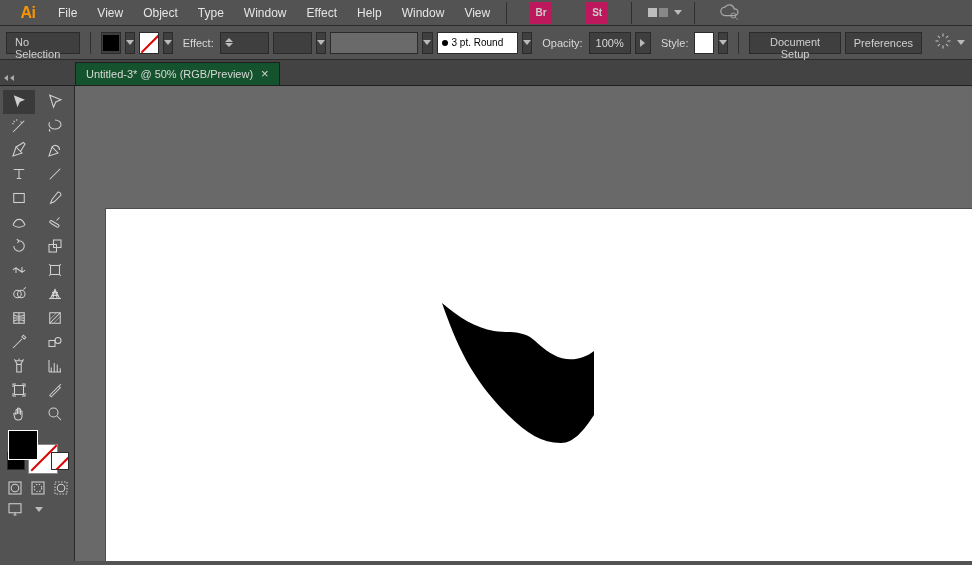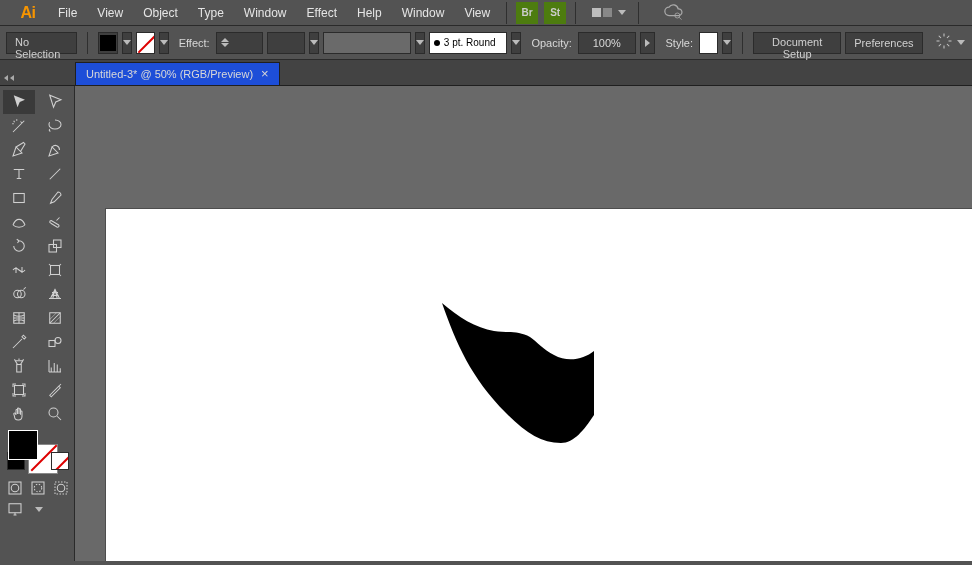--- a/index.html
+++ b/index.html
@@ -4,21 +4,21 @@
 <style>
   * { box-sizing: border-box; margin: 0; padding: 0; font-family: "Segoe UI", Tahoma, sans-serif; }
   body { width: 972px; height: 565px; background: #535353; overflow: hidden; }
 
   
   .menubar { height: 26px; background: #535353; display: flex; align-items: center; padding-left: 14px; border-bottom: 1px solid #2a2a2a; }
   .logo { width: 28px; height: 28px; display: flex; align-items: center; justify-content: center; margin-right: 6px; }
   .logo span { color: #f79500; font-weight: 700; font-size: 16px; letter-spacing: -0.5px; }
   .menu-item { color: #e5e5e5; font-size: 12px; padding: 6px 10px 6px; cursor: default; }
   .menu-spacer { width: 1px; height: 22px; background: #2f2f2f; margin: 0 6px; }
-  .menubar-icon { width: 22px; height: 22px; background: #4d7c0f; display:flex; align-items:center; justify-content:center; color:#ccc; font-size:10px; font-weight:600; margin:0 3px; }
+  .menubar-icon { width: 22px; height: 22px; background: #be185d; display:flex; align-items:center; justify-content:center; color:#ccc; font-size:10px; font-weight:600; margin:0 17px; }
   .ws-icon { display:flex; align-items:center; margin-left:10px; }
   .ws-sq { width:9px; height:9px; background:#bdbdbd; }
   .ws-sq + .ws-sq { margin-left:1px; }
   .chev-down { width:0;height:0;border-left:4px solid transparent;border-right:4px solid transparent;border-top:5px solid #bbb; margin-left:6px; }
   .search-cloud { margin-left:18px; color:#aaa; position:relative; width:22px; height:22px; display:flex; align-items:center; justify-content:center; }
 
   
   .options { height: 34px; background: #535353; display:flex; align-items:center; padding: 0 6px; font-size:11px; color:#d8d8d8; border-bottom:1px solid #2a2a2a; gap:4px; }
   .btn-dark { background:#3f3f3f; border:1px solid #2b2b2b; color:#d0d0d0; font-size:11px; padding:3px 8px; height:22px; }
   .opt-label { color:#d8d8d8; font-size:11px; padding:0 2px 0 6px; }
@@ -29,29 +29,29 @@
   .dd-chev { width:11px; height:22px; background:#3f3f3f; border:1px solid #2b2b2b; display:flex; align-items:center; justify-content:center; }
   .dd-chev .chev-down { margin:0; border-top-color:#bbb; }
   .opt-stroke-width { width:54px; height:22px; background:#3f3f3f; border:1px solid #2b2b2b; position:relative; display:flex; align-items:center; justify-content:flex-start; padding-left:4px;}
   .spin { width:9px; display:flex; flex-direction:column; gap:1px; margin-right:3px;}
   .tri-up{width:0;height:0;border-left:4px solid transparent;border-right:4px solid transparent;border-bottom:4px solid #bbb;}
   .tri-dn{width:0;height:0;border-left:4px solid transparent;border-right:4px solid transparent;border-top:4px solid #bbb;}
   .stroke-preview { width:44px; height:22px; background:#3f3f3f; border:1px solid #2b2b2b; }
   .brush-sel { flex:0 0 88px; height:22px; background:#6a6a6a; border:1px solid #2b2b2b; }
   .brush-btn { height:22px; width:90px; background:#fff; color:#000; font-size:10px; display:flex; align-items:center; padding:4px 4px; border:1px solid #2b2b2b; gap:4px; }
   .brush-dot { width:6px;height:6px;background:#000; border-radius:50%; }
-  .opc-input { width:58px; height:22px; background:#3f3f3f; border:1px solid #2b2b2b; text-align:center; color:#d8d8d8; font-size:11px; outline:none; }
+  .opc-input { width:42px; height:22px; background:#3f3f3f; border:1px solid #2b2b2b; text-align:center; color:#d8d8d8; font-size:11px; outline:none; }
   .chev-right { width:0;height:0;border-top:4px solid transparent;border-bottom:4px solid transparent;border-left:5px solid #bbb; }
   .arr-box { width:18px; height:22px; background:#3f3f3f; border:1px solid #2b2b2b; display:flex; align-items:center; justify-content:center; }
   .star-ov { margin-left:8px; color:#c7c7c7; font-size:14px; }
 
   
   .tabs { height:26px; background:#434343; display:flex; align-items:flex-end; padding-left:75px; border-bottom:1px solid #1f1f1f; }
   .handle { position:absolute; left:0; top:65px; height:25px; width:18px; display:flex;flex-direction:column;gap:3px;align-items:center;justify-content:center; }
-  .tab { background:#1d4ed8; color:#d8d8d8; font-size:11px; padding:5px 10px; display:flex; align-items:center; gap:8px; border:1px solid #1f1f1f; border-bottom:none; }
+  .tab { background:#14532d; color:#d8d8d8; font-size:11px; padding:5px 10px; display:flex; align-items:center; gap:8px; border:1px solid #1f1f1f; border-bottom:none; }
   .tab-close { color:#d8d8d8; font-size:13px; line-height:8px; }
 
   
   .workspace { display:flex; height:calc(565px - 30px - 34px - 26px); }
   .tools { width:75px; background:#535353; border-right:1px solid #2a2a2a; position:relative; }
   .tools-inner { width:68px; margin:0 auto; display:grid; grid-template-columns:repeat(2,32px); grid-auto-rows:24px; gap:0px 4px; padding-top:4px; }
   .tool { display:flex; align-items:center; justify-content:center; color:#d0d0d0; position:relative; }
   .tool.active { background:#3a3a3a; }
   .tool svg { width:18px; height:18px; stroke:#d0d0d0; stroke-width:1.4; fill:none; }
   .dbl-tri{display:flex;gap:2px;align-items:center}

